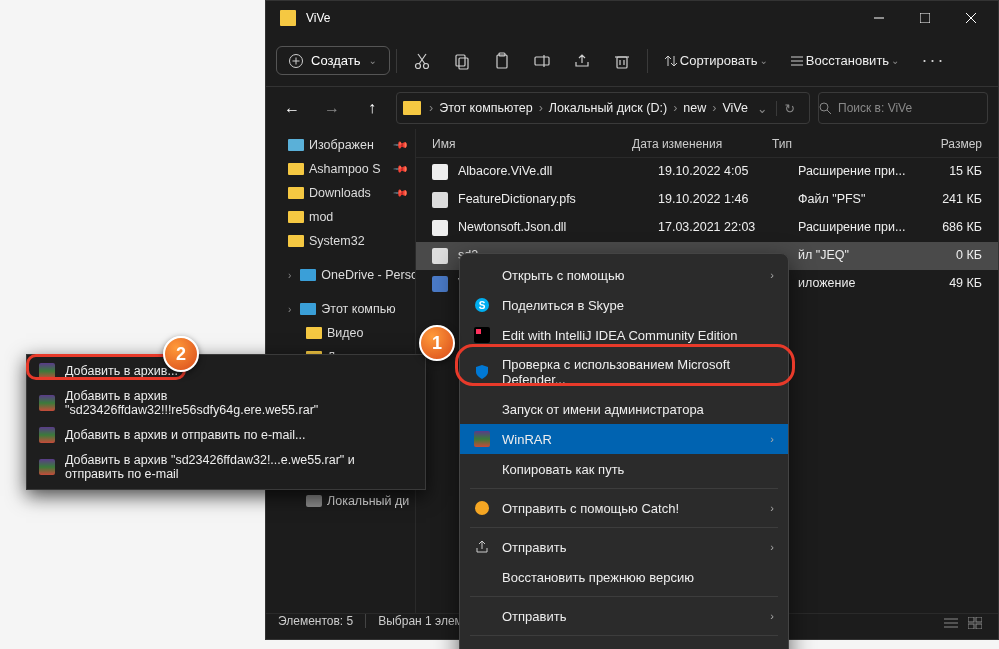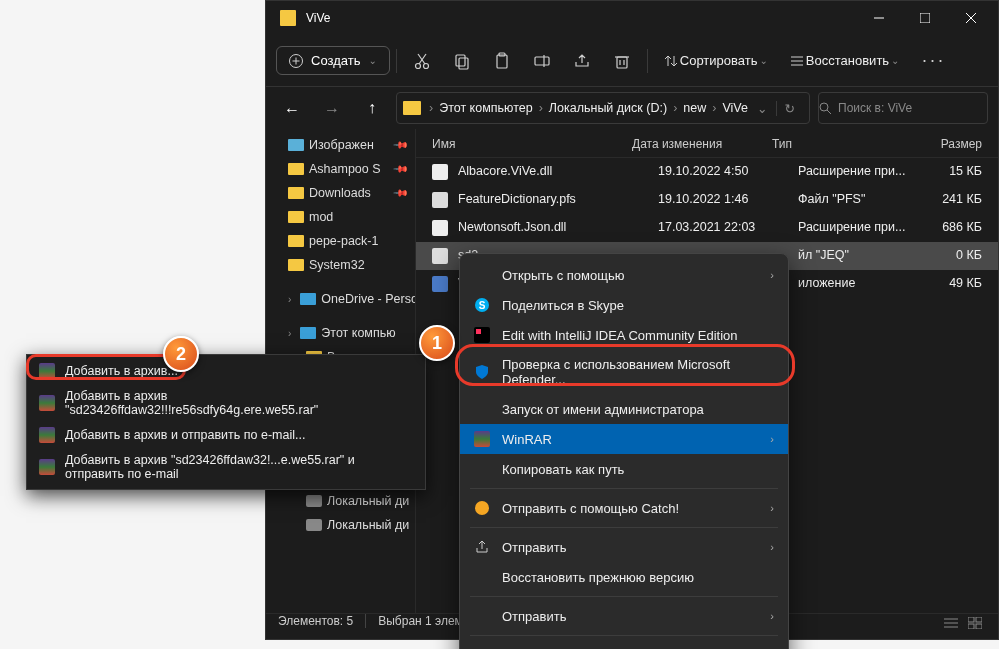--- a/index.html
+++ b/index.html
@@ -234,24 +234,20 @@
           <div class="fico "></div>
           <span>Downloads</span>
           <span class="pin">📌</span>
         </div>
         <div class="sbi">
           <div class="fico "></div>
           <span>mod</span>
         </div>
         <div class="sbi">
           <div class="fico "></div>
-          <span>pepe-pack-1</span>
-        </div>
-        <div class="sbi">
-          <div class="fico "></div>
           <span>System32</span>
         </div>
         <div style="height: 10px;"></div>
         <div class="sbi">
           <span class="chev">›</span>
           <div class="fico blue"></div>
           <span>OneDrive - Perso</span>
         </div>
         <div style="height: 10px;"></div>
         <div class="sbi">
@@ -296,21 +292,21 @@
       <div class="fhead">
         <div class="col-name">Имя</div>
         <div class="col-date">Дата изменения</div>
         <div class="col-type">Тип</div>
         <div class="col-size">Размер</div>
       </div>
       <div id="filelist">
           <div class="frow">
             <div class="fico dll"></div>
     <div class="col-name">Albacore.ViVe.dll</div>
-    <div class="col-date">19.10.2022 4:50</div>
+    <div class="col-date">19.10.2022 4:05</div>
     <div class="col-type">Расширение при...</div>
     <div class="col-size">15 КБ</div>
           </div>
           <div class="frow">
             <div class="fico file"></div>
     <div class="col-name">FeatureDictionary.pfs</div>
     <div class="col-date">19.10.2022 1:46</div>
     <div class="col-type">Файл "PFS"</div>
     <div class="col-size">241 КБ</div>
           </div>

